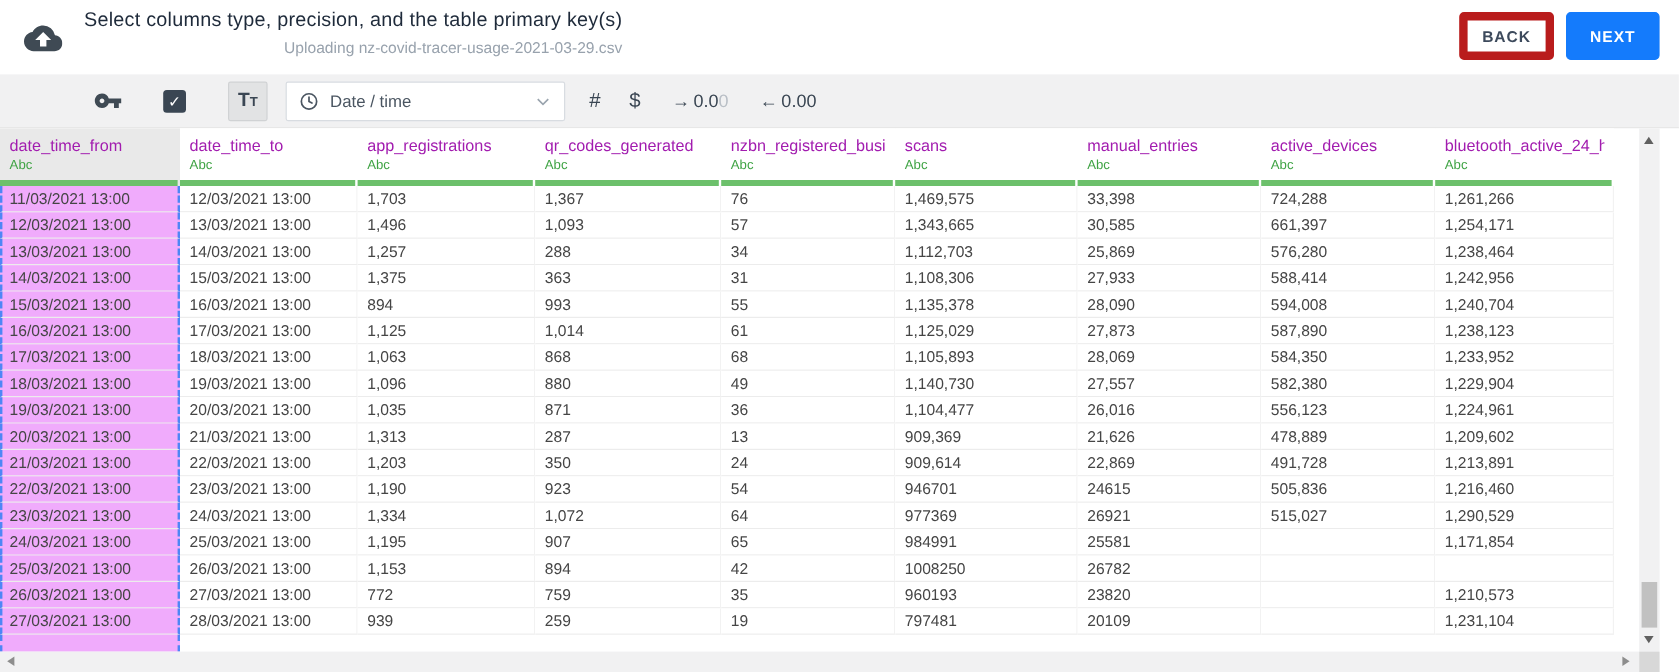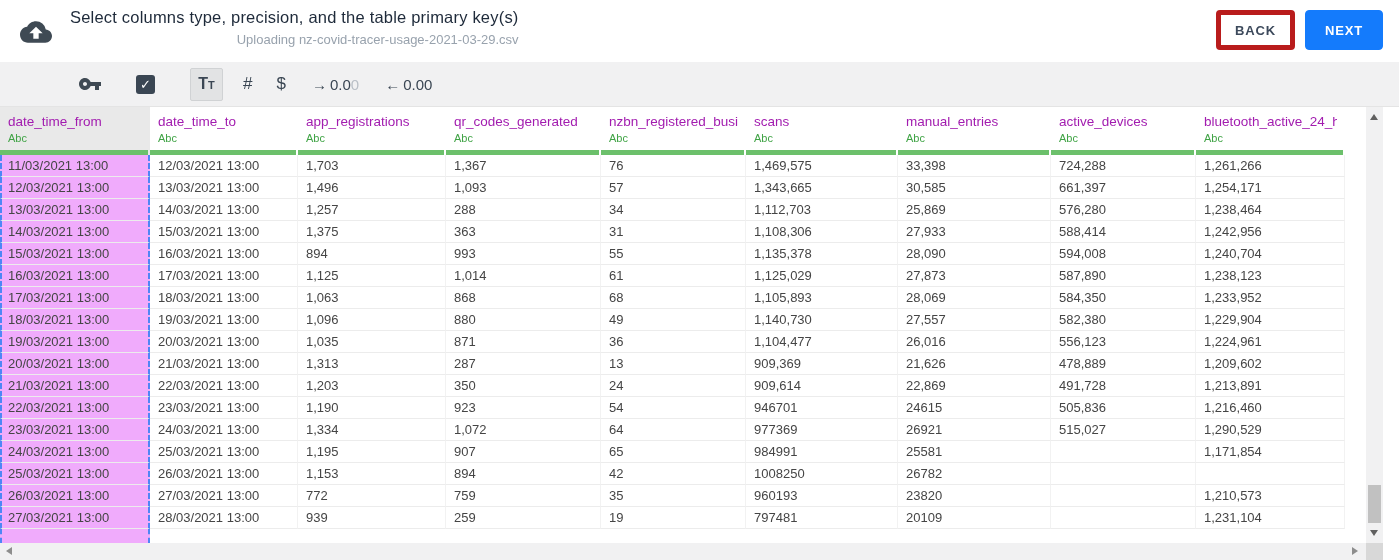--- a/index.html
+++ b/index.html
@@ -11,21 +11,21 @@
   }
   
   .top-header { position:absolute; top:0; left:0; width:1399px; height:62px; background:#fff;text-align:right; }
   .cloud-wrap { position:absolute; left:20px; top:16px; width:32px; height:32px; }
   .titles { position:absolute; left:70px; top:8px; }
   .page-title { font-size:16.5px; color:#1e2a3a; letter-spacing:.2px; }
   .page-subtitle { font-size:13px; color:#98a2ad; margin-top:5px; }
   .header-buttons { position:absolute; right:16px; top:10px; display:flex; gap:10px; }
   .btn { height:40px; border-radius:4px; font-size:13px; font-weight:bold; letter-spacing:.8px;
          display:flex; align-items:center; justify-content:center; cursor:pointer; }
-  .btn-back { width:79px; background:#fff; border:5px solid #b91c1c; color:#3d4a5c; }
+  .btn-back { width:79px; background:#fff; border:7px solid #b91c1c; color:#3d4a5c; }
   .btn-next { width:78px; background:#147bfc; border:1px solid #147bfc; color:#fff; }
   
   .toolbar { position:absolute; top:62px; left:0; width:1399px; height:45px;
              background:#f1f1f2; border-bottom:1px solid #e4e4e4;
              display:flex; align-items:center; }
   .key-wrap { margin-left:78px; display:flex; align-items:center; }
   .checkbox { margin-left:34px; width:19px; height:19px; background:#3a4653; border-radius:3px;
               color:#fff; font-size:13px; line-height:19px; text-align:center; cursor:pointer; }
   .tt-btn { margin-left:35px; width:33px; height:33px; background:#e2e3e4; border:1px solid #d0d2d4;
             border-radius:2px; color:#3a4653; font-weight:bold; font-size:16px;
@@ -94,20 +94,34 @@
     <svg width="24" height="24" viewBox="0 0 24 24" fill="#3f4a54">
       <path d="M12.65 10C11.83 7.67 9.61 6 7 6c-3.31 0-6 2.69-6 6s2.69 6 6 6c2.61 0 4.83-1.67 5.65-4H17v4h4v-4h2v-4H12.65zM7 14c-1.1 0-2-.9-2-2s.9-2 2-2 2 .9 2 2-.9 2-2 2z"></path>
     </svg>
   </span>
   <div class="checkbox">
     <span>✓</span>
   </div>
   <div class="tt-btn">
     <span>Tt</span>
   </div>
+  <div class="type-dropdown">
+    <span style="display:flex;">
+      <svg width="17" height="17" viewBox="0 0 24 24" fill="none" stroke="#4a5561" stroke-width="2">
+        <circle cx="12" cy="12" r="9"></circle>
+          <path d="M12 7v5l3.5 2" stroke-linecap="round"></path>
+      </svg>
+    </span>
+    <span class="dd-label">Date / time</span>
+    <span style="display:flex;">
+      <svg width="15" height="15" viewBox="0 0 24 24" fill="none" stroke="#9aa4ae" stroke-width="2.2">
+        <polyline points="5 9 12 16 19 9"></polyline>
+      </svg>
+    </span>
+  </div>
   <span class="tb-glyph hash">#</span>
   <span class="tb-glyph dollar">$</span>
   <span class="dec">
     <span class="arrow">→</span>
       <span>0.0</span>
       <span class="faded">0</span>
   </span>
   <span class="dec">
     <span class="arrow">←</span>
       <span>0.00</span>

